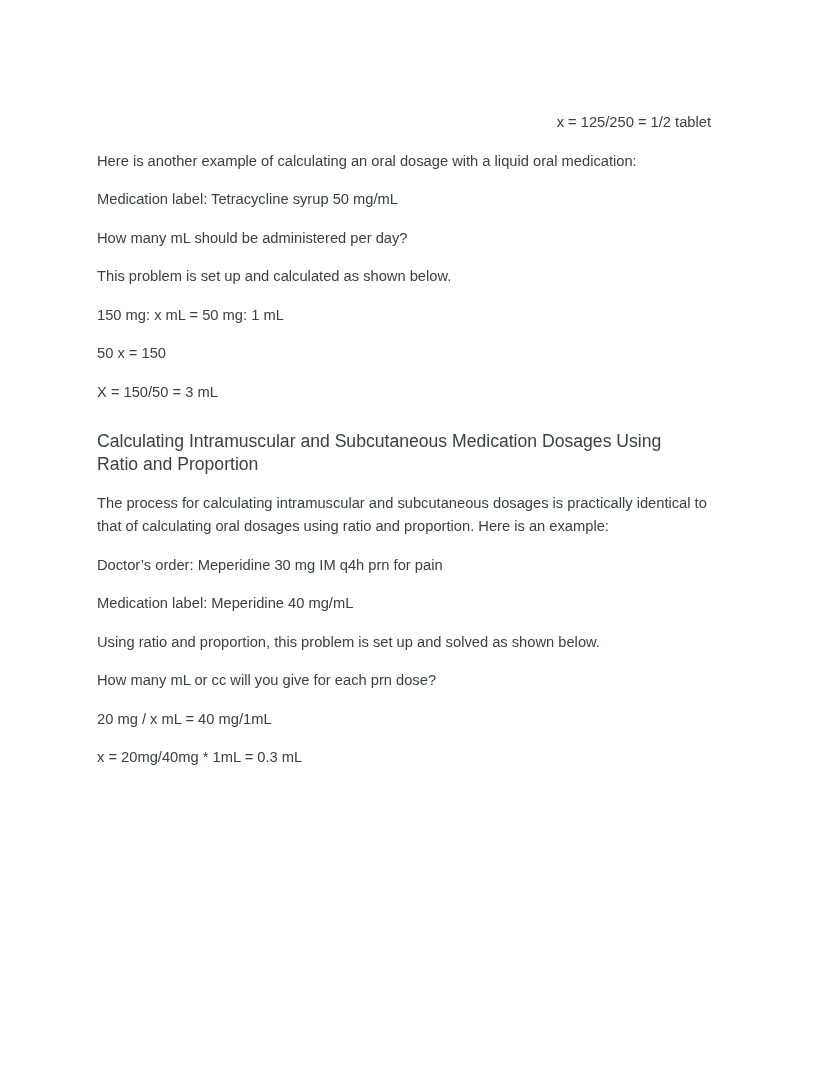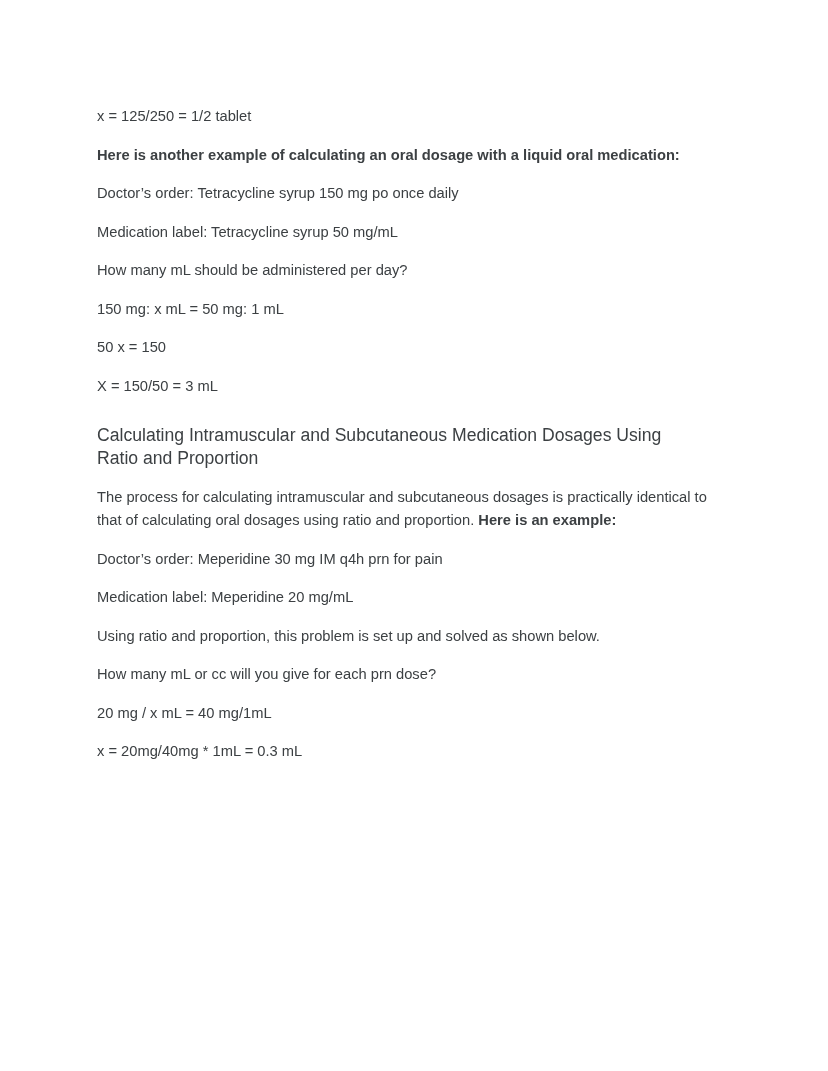--- a/index.html
+++ b/index.html
@@ -25,64 +25,65 @@
     width: 614px;
   }
   .para {
     font-size: 14.7px;
     line-height: 23px;
     font-weight: 400;
     margin: 15.5px 0;
     white-space: normal;
   }
   .para:first-child {
-    margin-top: 12px;
+    margin-top: 18px;
+    text-align: right;
   }
   .para.bold, .run-bold {
-    font-weight: 700;
+    font-weight: 400;
   }
   .section-heading {
     font-size: 17.6px;
     line-height: 23.5px;
     font-weight: 400;
     color: #3c4043;
     margin: 26px 4px 9px 0;
   }
 </style>
 </head>
 <body>
 
 <div class="doc-page">
   <div class="doc-content">
 
     <p class="para">x = 125/250 = 1/2 tablet</p>
 
     <p class="para bold">Here is another example of calculating an oral dosage with a liquid oral medication:</p>
 
-    <p class="para">Doctor’s order: Tetracycline syrup 150 mg po once daily</p>
 
     <p class="para">Medication label: Tetracycline syrup 50 mg/mL</p>
 
     <p class="para">How many mL should be administered per day?</p>
 
 
+    <p class="para">This problem is set up and calculated as shown below.</p>
 
     <p class="para">150 mg: x mL = 50 mg: 1 mL</p>
 
     <p class="para">50 x = 150</p>
 
     <p class="para">X = 150/50 = 3 mL</p>
 
     <h2 class="section-heading">Calculating Intramuscular and Subcutaneous Medication Dosages Using Ratio and Proportion</h2>
 
     <p class="para"><span>The process for calculating intramuscular and subcutaneous dosages is practically identical to that of calculating oral dosages using ratio and proportion. </span><span class="run-bold">Here is an example:</span></p>
 
     <p class="para">Doctor’s order: Meperidine 30 mg IM q4h prn for pain</p>
 
-    <p class="para">Medication label: Meperidine 20 mg/mL</p>
+    <p class="para">Medication label: Meperidine 40 mg/mL</p>
 
     <p class="para">Using ratio and proportion, this problem is set up and solved as shown below.</p>
 
     <p class="para">How many mL or cc will you give for each prn dose?</p>
 
     <p class="para">20 mg / x mL = 40 mg/1mL</p>
 
 
     <p class="para">x = 20mg/40mg * 1mL = 0.3 mL</p>
 

